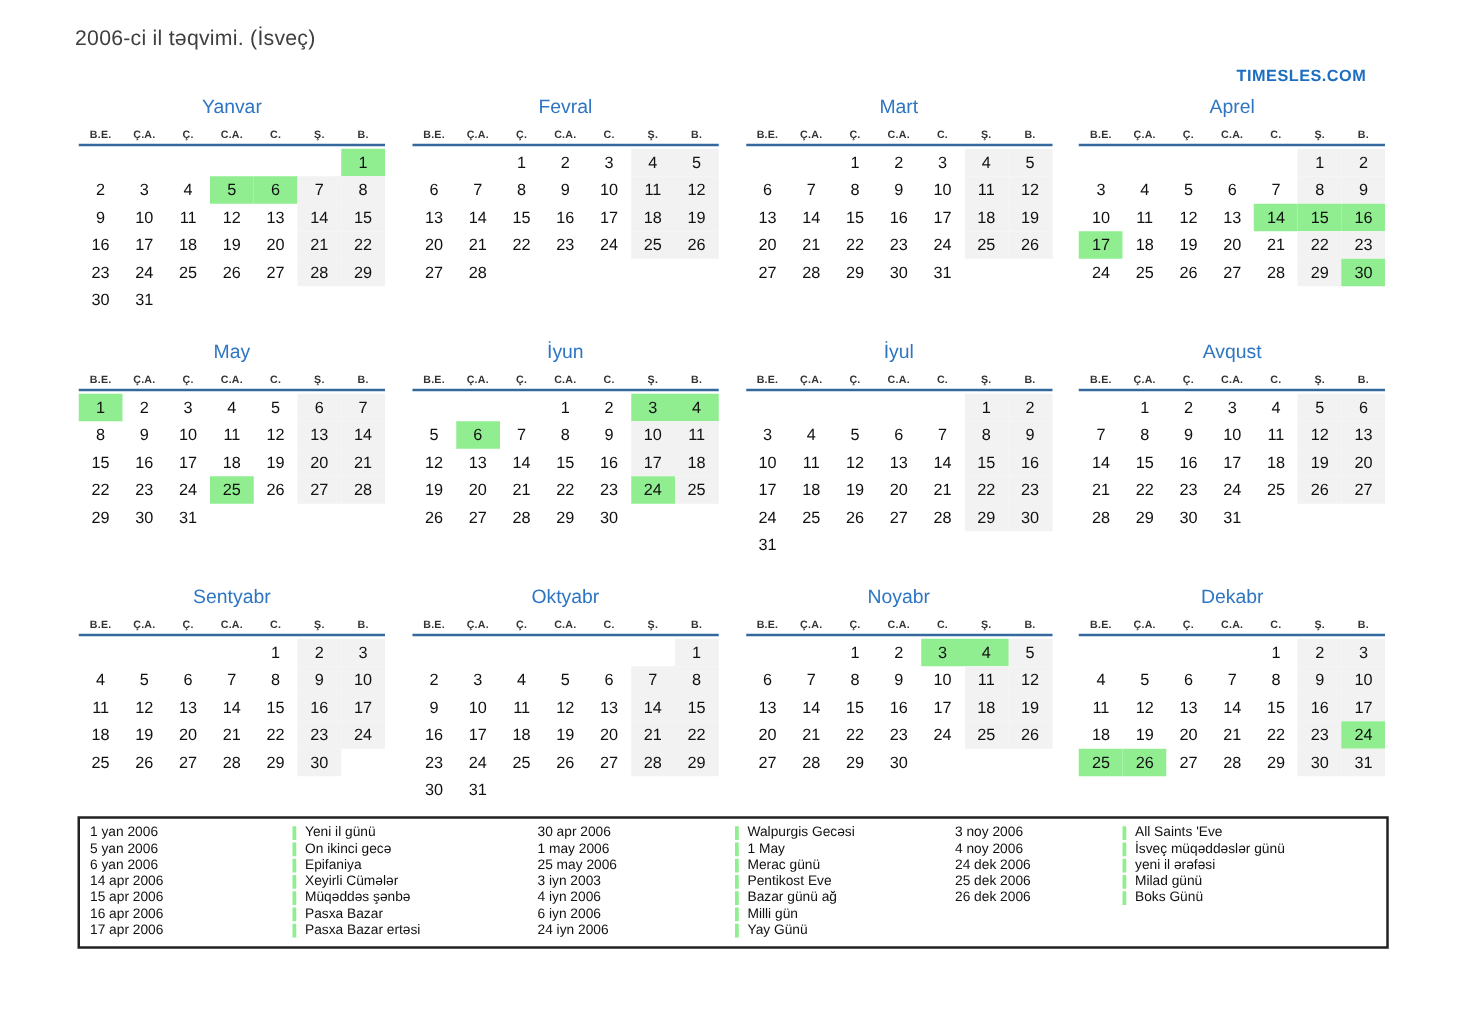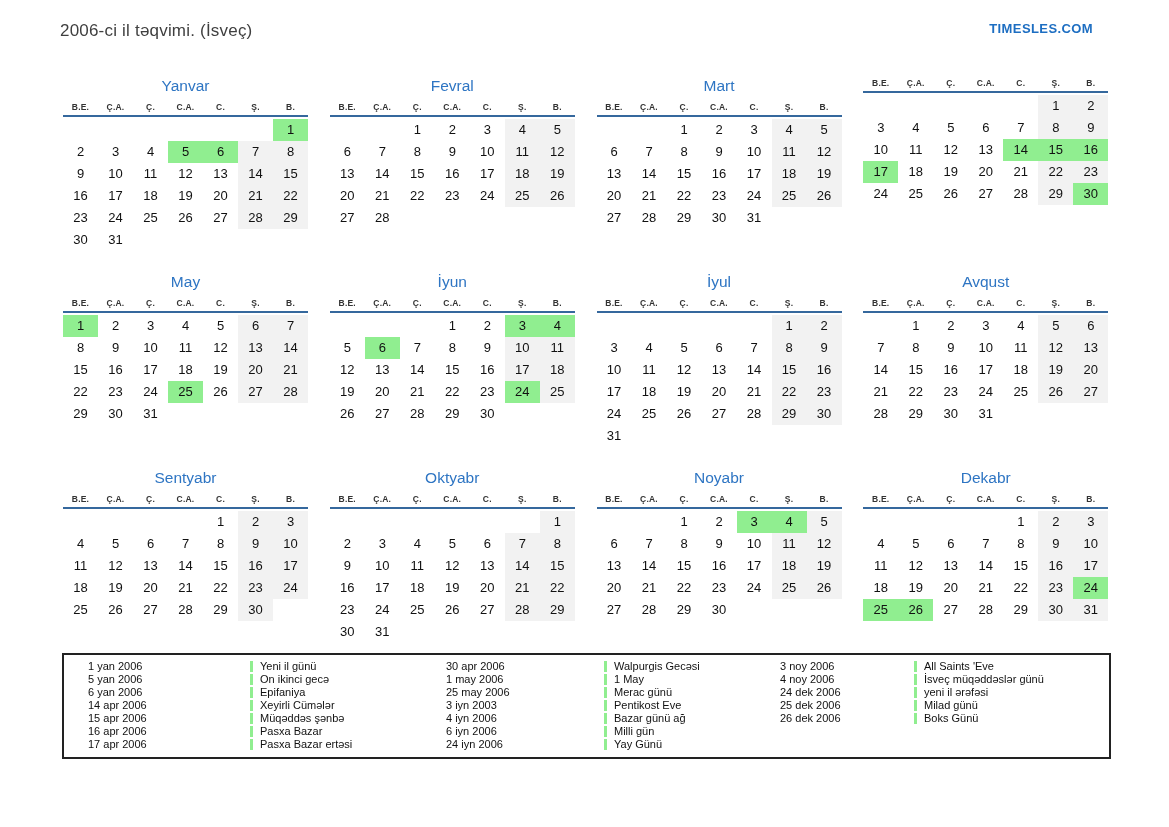--- a/index.html
+++ b/index.html
@@ -18,21 +18,21 @@
     width:1169px;height:827px;
     font-family:"Liberation Sans","DejaVu Sans",sans-serif;
     color:var(--ink);
     overflow:hidden;
   }
   .header{
     display:flex;justify-content:space-between;align-items:flex-start;
     padding:21px 76px 0 60px;height:56px;
   }
   .page-title{font-size:17px;color:var(--title-ink);font-weight:400;letter-spacing:.2px;}
-  .brand{font-size:13px;font-weight:bold;color:var(--brand);letter-spacing:.4px;text-decoration:none;cursor:pointer;}
+  .brand{font-size:13px;font-weight:bold;color:var(--brand);letter-spacing:.4px;text-decoration:none;cursor:pointer;margin-top:32px;}
   .months{
     margin:20px 58px 0 62px;
     display:grid;
     grid-template-columns:repeat(4,1fr);
     grid-template-rows:196px 196px auto;
     column-gap:18px;
   }
   .month{width:247px;}
   .month-title{
     text-align:center;font-size:15.5px;color:var(--month-title);
@@ -49,21 +49,21 @@
   .rule{height:2px;background:var(--rule);margin:1px 1px 2px 1px;}
   .d{
     height:22px;line-height:22px;text-align:center;
     font-size:13px;color:#111;
   }
   .d.we{background:var(--weekend);}
   .d.hl{background:var(--holiday);}
   .legend{
     margin:10px 58px 0 62px;
     border:2px solid var(--legend-border);
-    padding:5px 8px 6px 24px;
+    padding:5px 8px 6px 8px;
     display:flex;
     min-height:96px;
     font-size:11px;
   }
   .lgroup{display:grid;grid-template-columns:var(--dw) 1fr;align-content:start;}
   .lgroup.g1{--dw:162px;flex:0 0 358px;}
   .lgroup.g2{--dw:158px;flex:0 0 334px;}
   .lgroup.g3{--dw:134px;flex:1 1 auto;}
   .ldate{height:13px;line-height:13px;color:#111;}
   .lname{height:13px;line-height:13px;display:flex;align-items:center;color:#111;white-space:nowrap;}
@@ -232,20 +232,21 @@
         <div class="d">27</div>
         <div class="d">28</div>
         <div class="d">29</div>
         <div class="d">30</div>
         <div class="d">31</div>
         <div class="d"></div>
         <div class="d"></div>
       </div>
     </div>
     <div class="month">
+      <div class="month-title">Aprel</div>
       <div class="mgrid">
         <div class="dh">B.E.</div>
         <div class="dh">Ç.A.</div>
         <div class="dh">Ç.</div>
         <div class="dh">C.A.</div>
         <div class="dh">C.</div>
         <div class="dh">Ş.</div>
         <div class="dh">B.</div>
       </div>
       <div class="rule"></div>

